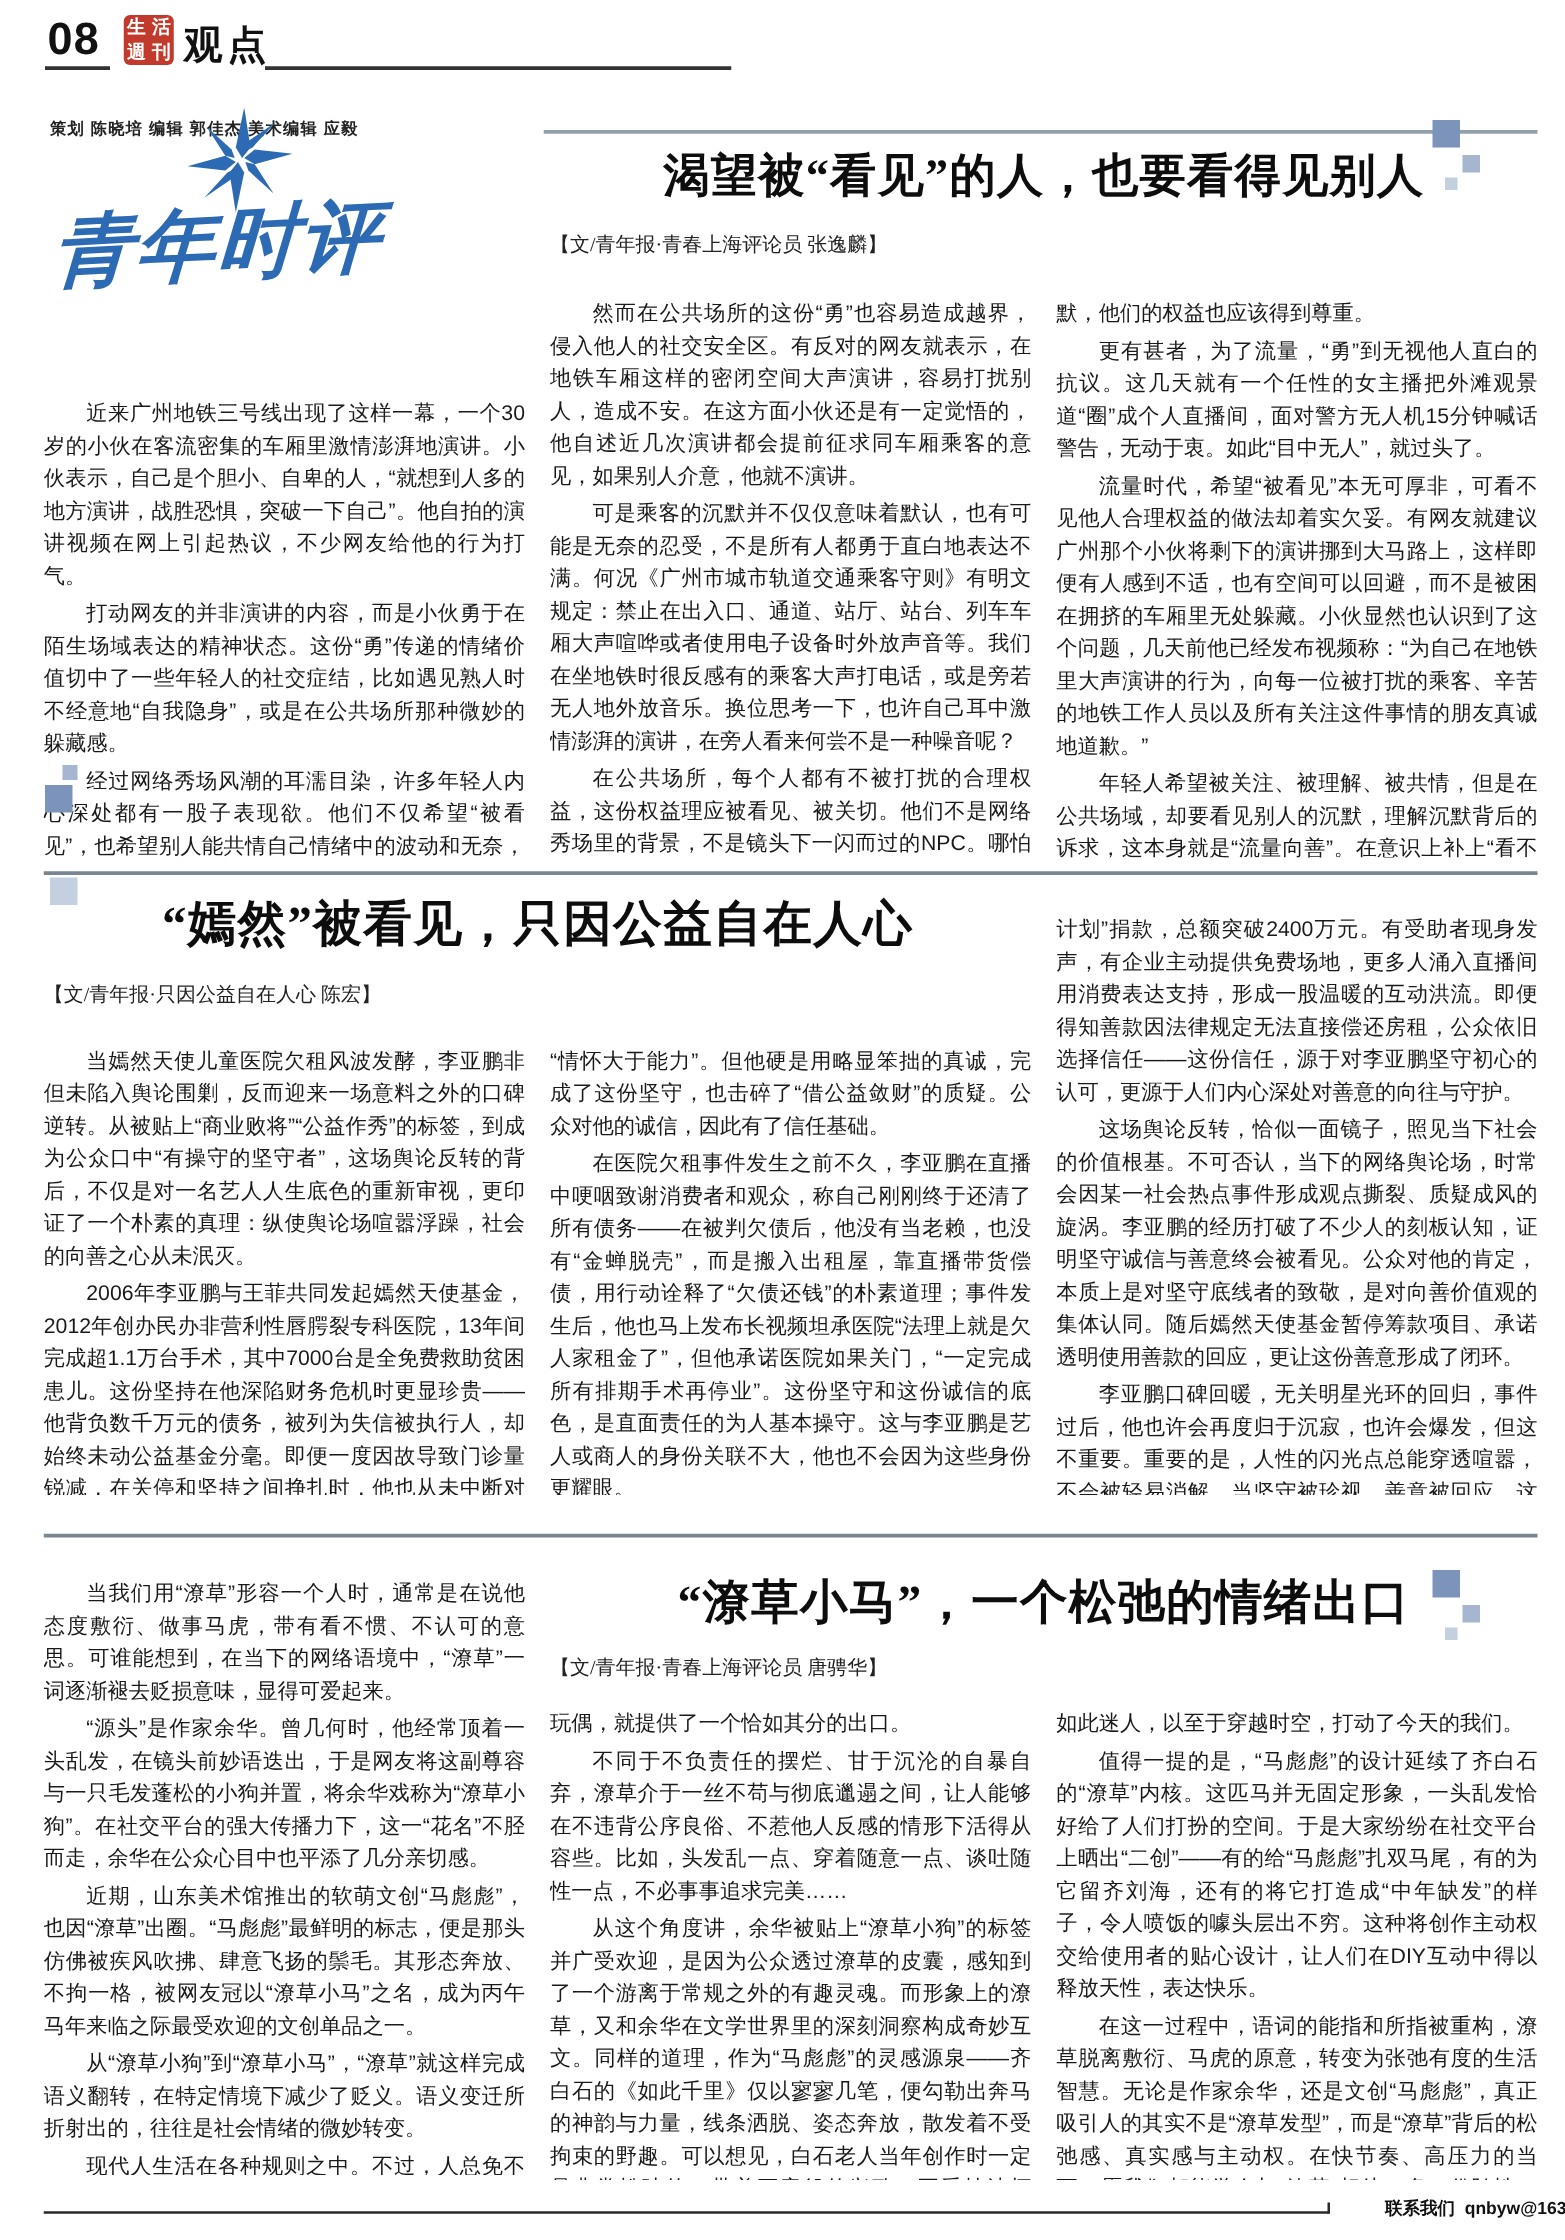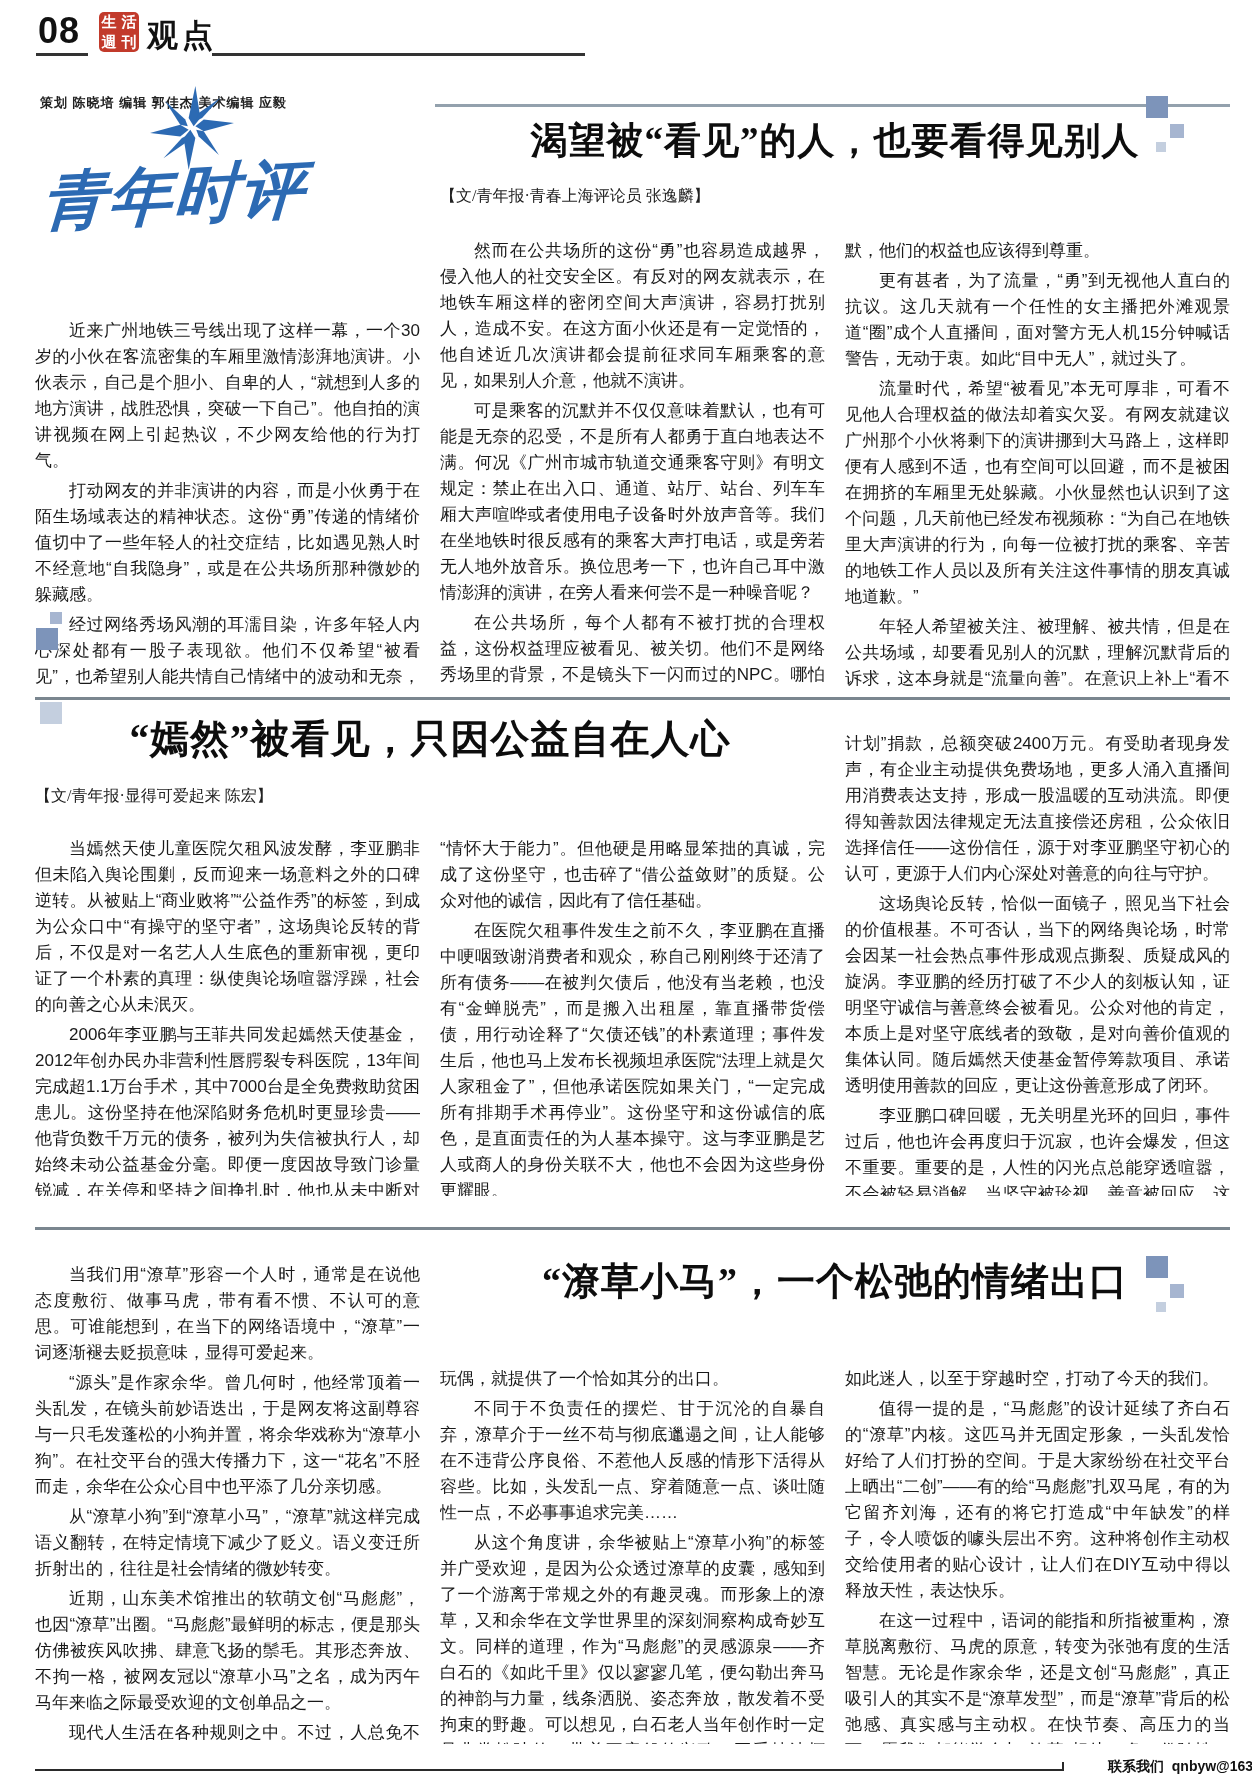--- a/index.html
+++ b/index.html
@@ -103,53 +103,54 @@
 
   <div class="abs divider" style="left:35px;top:697px;width:1195px;"></div>
 
   <div class="abs deco" style="left:36px;top:612px;width:40px;height:115px;">
     <span style="left:14px;top:0;width:12px;height:12px;background:#a6b5d0;"></span>
     <span style="left:0;top:16px;width:22px;height:22px;background:#7d94ba;"></span>
     <span style="left:4px;top:90px;width:22px;height:22px;background:#c4cfdf;"></span>
   </div>
 
   <div class="abs art-title" style="left:35px;top:712px;width:790px;font-size:39px;">“嫣然”被看见，只因公益自在人心</div>
-  <div class="abs byline" style="left:35px;top:786px;width:790px;">【文/青年报·显得可爱起来 陈宏】</div>
+  <div class="abs byline" style="left:35px;top:786px;width:790px;">【文/青年报·只因公益自在人心 陈宏】</div>
 
   <div class="col" style="left:35px;top:836px;height:360px;">
     <p>当嫣然天使儿童医院欠租风波发酵，李亚鹏非但未陷入舆论围剿，反而迎来一场意料之外的口碑逆转。从被贴上“商业败将”“公益作秀”的标签，到成为公众口中“有操守的坚守者”，这场舆论反转的背后，不仅是对一名艺人人生底色的重新审视，更印证了一个朴素的真理：纵使舆论场喧嚣浮躁，社会的向善之心从未泯灭。</p>
     <p>2006年李亚鹏与王菲共同发起嫣然天使基金，2012年创办民办非营利性唇腭裂专科医院，13年间完成超1.1万台手术，其中7000台是全免费救助贫困患儿。这份坚持在他深陷财务危机时更显珍贵——他背负数千万元的债务，被列为失信被执行人，却始终未动公益基金分毫。即便一度因故导致门诊量锐减，在关停和坚持之间挣扎时，他也从未中断对唇腭裂患儿的救治。</p>
 
   </div>
   <div class="col" style="left:440px;top:836px;height:360px;">
     <p class="cont">“情怀大于能力”。但他硬是用略显笨拙的真诚，完成了这份坚守，也击碎了“借公益敛财”的质疑。公众对他的诚信，因此有了信任基础。</p>
     <p>在医院欠租事件发生之前不久，李亚鹏在直播中哽咽致谢消费者和观众，称自己刚刚终于还清了所有债务——在被判欠债后，他没有当老赖，也没有“金蝉脱壳”，而是搬入出租屋，靠直播带货偿债，用行动诠释了“欠债还钱”的朴素道理；事件发生后，他也马上发布长视频坦承医院“法理上就是欠人家租金了”，但他承诺医院如果关门，“一定完成所有排期手术再停业”。这份坚守和这份诚信的底色，是直面责任的为人基本操守。这与李亚鹏是艺人或商人的身份关联不大，他也不会因为这些身份更耀眼。</p>
 
   </div>
   <div class="col" style="left:845px;top:731px;height:465px;">
     <p class="cont">计划”捐款，总额突破2400万元。有受助者现身发声，有企业主动提供免费场地，更多人涌入直播间用消费表达支持，形成一股温暖的互动洪流。即便得知善款因法律规定无法直接偿还房租，公众依旧选择信任——这份信任，源于对李亚鹏坚守初心的认可，更源于人们内心深处对善意的向往与守护。</p>
     <p>这场舆论反转，恰似一面镜子，照见当下社会的价值根基。不可否认，当下的网络舆论场，时常会因某一社会热点事件形成观点撕裂、质疑成风的旋涡。李亚鹏的经历打破了不少人的刻板认知，证明坚守诚信与善意终会被看见。公众对他的肯定，本质上是对坚守底线者的致敬，是对向善价值观的集体认同。随后嫣然天使基金暂停筹款项目、承诺透明使用善款的回应，更让这份善意形成了闭环。</p>
     <p>李亚鹏口碑回暖，无关明星光环的回归，事件过后，他也许会再度归于沉寂，也许会爆发，但这不重要。重要的是，人性的闪光点总能穿透喧嚣，不会被轻易消解。当坚守被珍视、善意被回应，这份正向的价值循环，才是我们社会最可贵的财富。</p>
   </div>
 
   <div class="abs divider" style="left:35px;top:1227px;width:1195px;"></div>
 
   <div class="abs art-title" style="left:440px;top:1256px;width:790px;font-size:38px;">“潦草小马”，一个松弛的情绪出口</div>
+  <div class="abs byline" style="left:440px;top:1324px;width:790px;">【文/青年报·青春上海评论员 唐骋华】</div>
 
   <div class="abs deco" style="left:1146px;top:1256px;width:40px;height:60px;">
     <span style="left:0;top:0;width:22px;height:22px;background:#7d94ba;"></span>
     <span style="left:24px;top:28px;width:14px;height:14px;background:#a6b5d0;"></span>
     <span style="left:10px;top:46px;width:10px;height:10px;background:#c4cfdf;"></span>
   </div>
 
   <div class="col" style="left:35px;top:1262px;height:478px;">
     <p>当我们用“潦草”形容一个人时，通常是在说他态度敷衍、做事马虎，带有看不惯、不认可的意思。可谁能想到，在当下的网络语境中，“潦草”一词逐渐褪去贬损意味，显得可爱起来。</p>
     <p>“源头”是作家余华。曾几何时，他经常顶着一头乱发，在镜头前妙语迭出，于是网友将这副尊容与一只毛发蓬松的小狗并置，将余华戏称为“潦草小狗”。在社交平台的强大传播力下，这一“花名”不胫而走，余华在公众心目中也平添了几分亲切感。</p>
+    <p>近期，山东美术馆推出的软萌文创“马彪彪”，也因“潦草”出圈。“马彪彪”最鲜明的标志，便是那头仿佛被疾风吹拂、肆意飞扬的鬃毛。其形态奔放、不拘一格，被网友冠以“潦草小马”之名，成为丙午马年来临之际最受欢迎的文创单品之一。</p>
     <p>从“潦草小狗”到“潦草小马”，“潦草”就这样完成语义翻转，在特定情境下减少了贬义。语义变迁所折射出的，往往是社会情绪的微妙转变。</p>
-    <p>近期，山东美术馆推出的软萌文创“马彪彪”，也因“潦草”出圈。“马彪彪”最鲜明的标志，便是那头仿佛被疾风吹拂、肆意飞扬的鬃毛。其形态奔放、不拘一格，被网友冠以“潦草小马”之名，成为丙午马年来临之际最受欢迎的文创单品之一。</p>
     <p>现代人生活在各种规则之中。不过，人总免不了有“任性”一把的冲动。这不是要颠覆规则，只是偶尔旁逸斜出，伸个懒腰，释放天性。而一个“潦草”的</p>
   </div>
   <div class="col" style="left:440px;top:1366px;height:378px;">
     <p class="cont">玩偶，就提供了一个恰如其分的出口。</p>
     <p>不同于不负责任的摆烂、甘于沉沦的自暴自弃，潦草介于一丝不苟与彻底邋遢之间，让人能够在不违背公序良俗、不惹他人反感的情形下活得从容些。比如，头发乱一点、穿着随意一点、谈吐随性一点，不必事事追求完美……</p>
     <p>从这个角度讲，余华被贴上“潦草小狗”的标签并广受欢迎，是因为公众透过潦草的皮囊，感知到了一个游离于常规之外的有趣灵魂。而形象上的潦草，又和余华在文学世界里的深刻洞察构成奇妙互文。同样的道理，作为“马彪彪”的灵感源泉——齐白石的《如此千里》仅以寥寥几笔，便勾勒出奔马的神韵与力量，线条洒脱、姿态奔放，散发着不受拘束的野趣。可以想见，白石老人当年创作时一定是非常松弛的，带着顽童般的兴致，不受技法桎梏，更不受外界约束，完全遵从内心的表达。这股发挥自身主体性的潇洒劲</p>
   </div>
   <div class="col" style="left:845px;top:1366px;height:378px;">
     <p class="cont">如此迷人，以至于穿越时空，打动了今天的我们。</p>
     <p>值得一提的是，“马彪彪”的设计延续了齐白石的“潦草”内核。这匹马并无固定形象，一头乱发恰好给了人们打扮的空间。于是大家纷纷在社交平台上晒出“二创”——有的给“马彪彪”扎双马尾，有的为它留齐刘海，还有的将它打造成“中年缺发”的样子，令人喷饭的噱头层出不穷。这种将创作主动权交给使用者的贴心设计，让人们在DIY互动中得以释放天性，表达快乐。</p>

